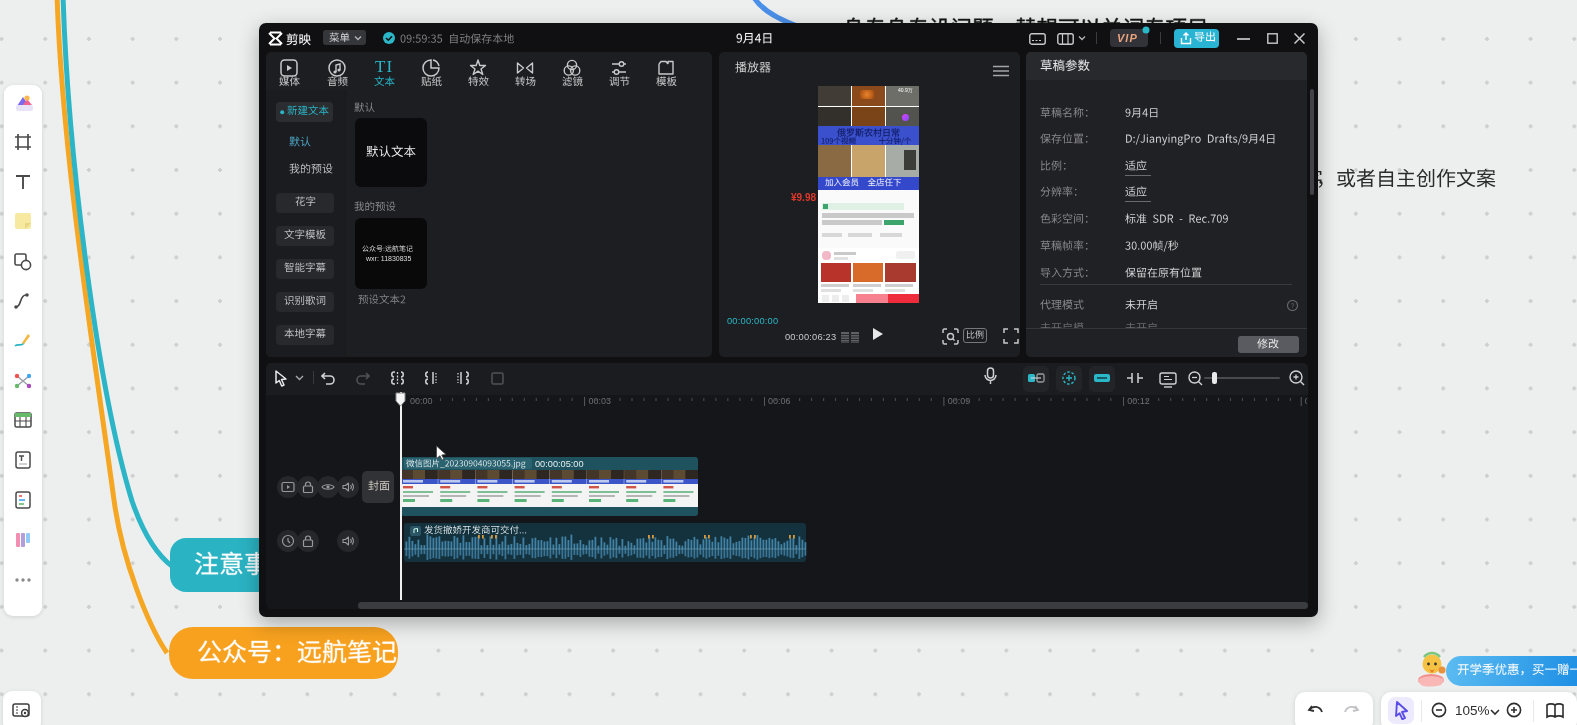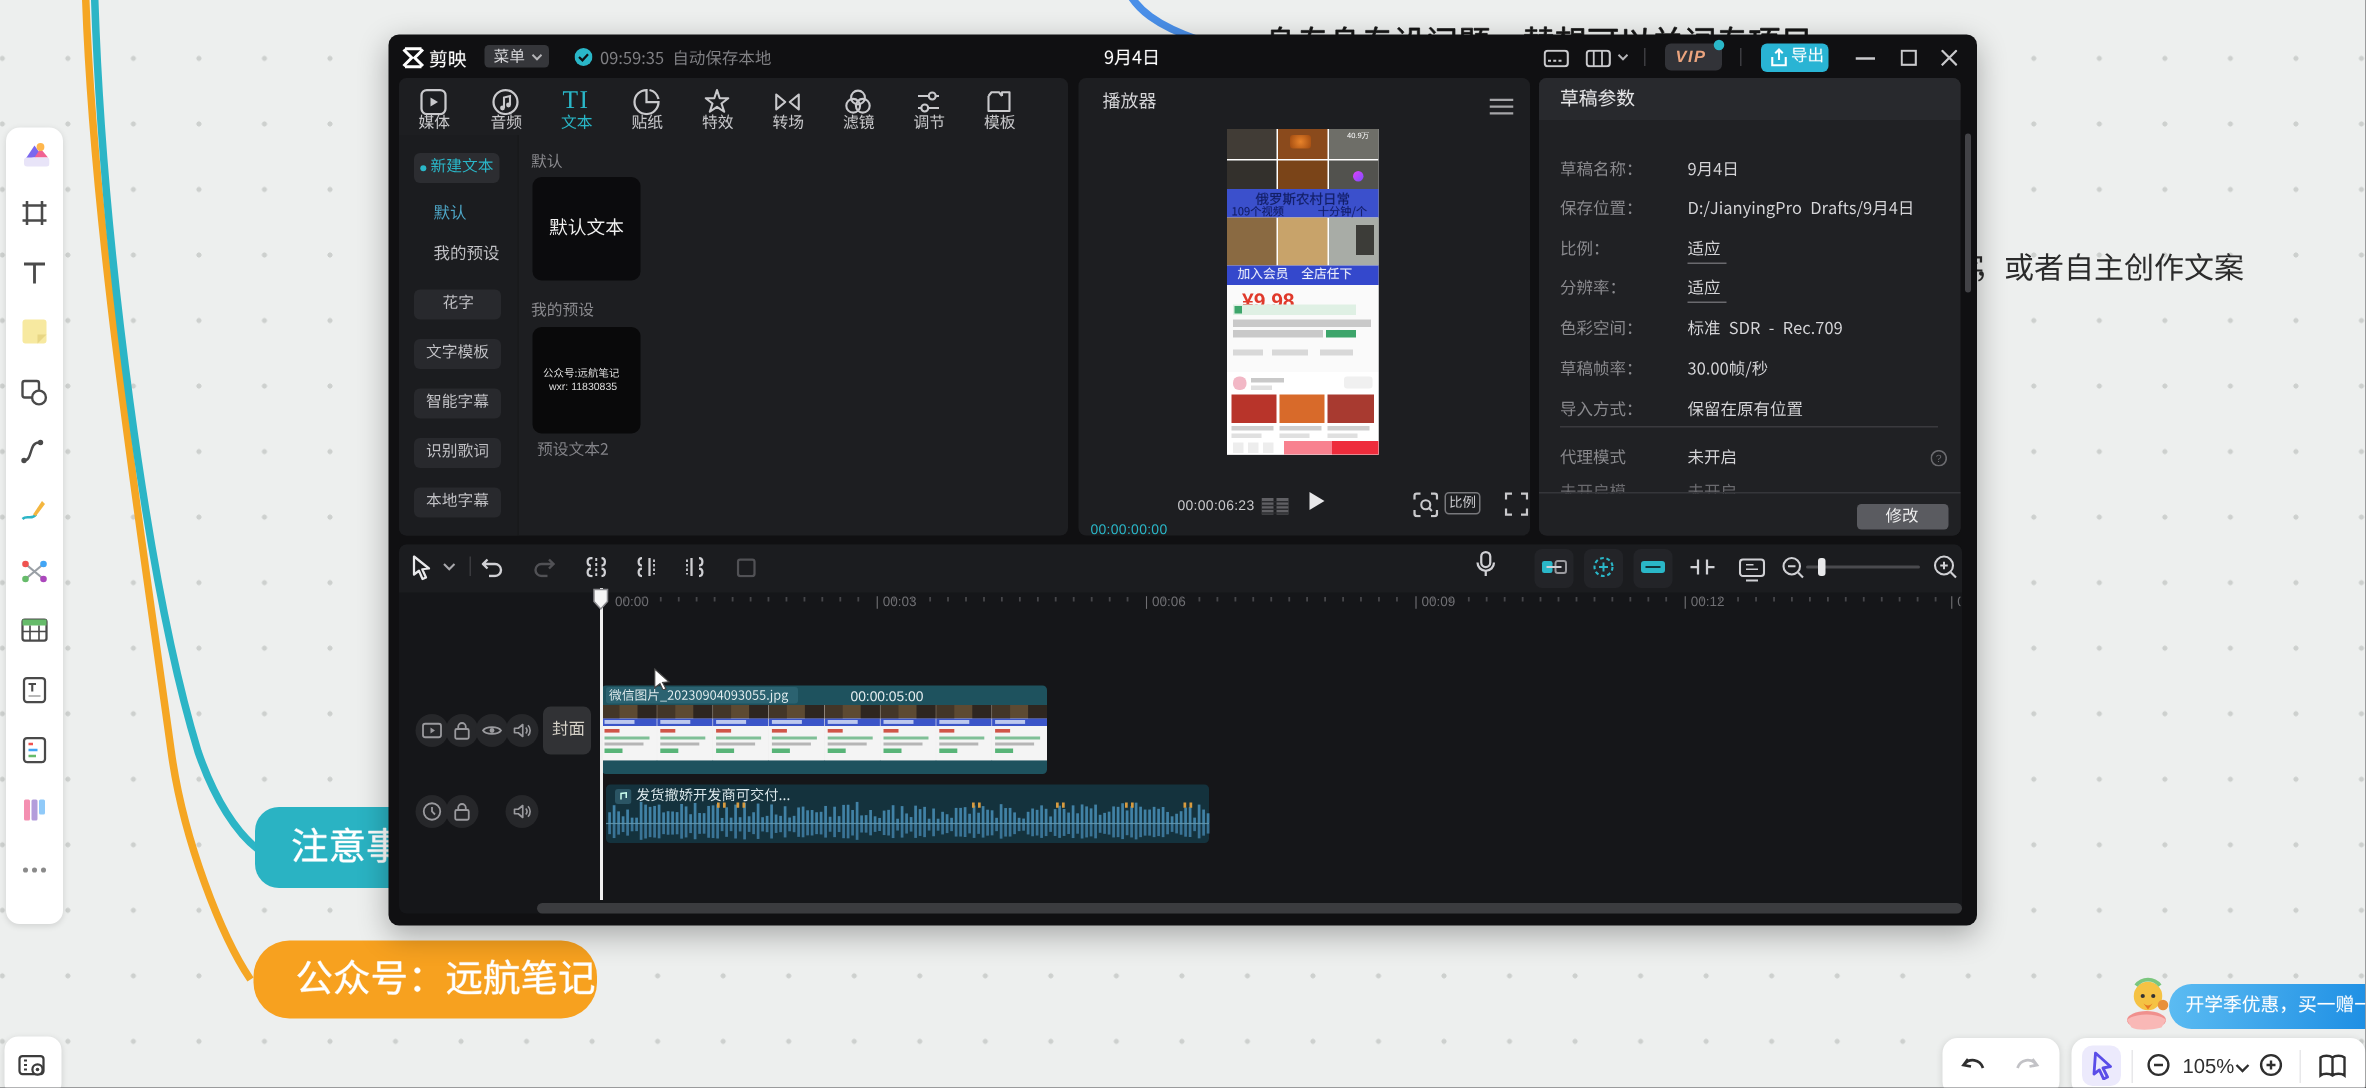--- a/index.html
+++ b/index.html
@@ -769,21 +769,21 @@
         <use href="#G109" x="1000"></use>
         <use href="#G110" x="2000"></use>
         <use href="#G111" x="3000"></use>
         <use href="#G112" x="5000"></use>
         <use href="#G113" x="6000"></use>
         <use href="#G114" x="7000"></use>
         <use href="#G115" x="8000"></use>
       </g>
     </svg>
     <div class="abs" style="left:818.0px;top:190.0px;width:101.0px;height:58.0px;background:#fafafa"></div>
-    <span class="lat" style="left:828px;top:192.0px;font-size:14px;color:#e0392b;font-weight:bold">¥9.98</span>
+    <span class="lat" style="left:791px;top:192.0px;font-size:10px;color:#e0392b;font-weight:bold">¥9.98</span>
     <div class="abs" style="left:822.0px;top:203.0px;width:82.0px;height:7.0px;background:#dff0e4"></div>
     <div class="abs" style="left:823.0px;top:204.0px;width:5.0px;height:5.0px;background:#3da56b"></div>
     <div class="abs" style="left:822.0px;top:213.0px;width:92.0px;height:5.0px;background:#c9c9c9"></div>
     <div class="abs" style="left:822.0px;top:220.0px;width:60.0px;height:5.0px;background:#c9c9c9"></div>
     <div class="abs" style="left:884.0px;top:220.0px;width:20.0px;height:5.0px;background:#3da56b"></div>
     <div class="abs" style="left:822.0px;top:233.0px;width:20.0px;height:4.0px;background:#d8d8d8"></div>
     <div class="abs" style="left:848.0px;top:233.0px;width:24.0px;height:4.0px;background:#d8d8d8"></div>
     <div class="abs" style="left:880.0px;top:233.0px;width:22.0px;height:4.0px;background:#d8d8d8"></div>
     <div class="abs" style="left:818.0px;top:248.0px;width:101.0px;height:55.0px;background:#ffffff"></div>
     <div class="abs" style="left:822.0px;top:251.0px;width:9.0px;height:9.0px;background:#f2b8c6;border-radius:4px"></div>
@@ -798,21 +798,21 @@
     <div class="abs" style="left:885.0px;top:284.0px;width:28.0px;height:3.0px;background:#cfcfcf"></div>
     <div class="abs" style="left:821.0px;top:289.0px;width:20.0px;height:2.5px;background:#e0e0e0"></div>
     <div class="abs" style="left:853.0px;top:289.0px;width:20.0px;height:2.5px;background:#e0e0e0"></div>
     <div class="abs" style="left:885.0px;top:289.0px;width:20.0px;height:2.5px;background:#e0e0e0"></div>
     <div class="abs" style="left:818.0px;top:294.0px;width:101.0px;height:9.0px;background:#ffffff"></div>
     <div class="abs" style="left:822.0px;top:295.0px;width:7.0px;height:7.0px;background:#ededed"></div>
     <div class="abs" style="left:832.0px;top:295.0px;width:7.0px;height:7.0px;background:#ededed"></div>
     <div class="abs" style="left:842.0px;top:295.0px;width:7.0px;height:7.0px;background:#ededed"></div>
     <div class="abs" style="left:856.0px;top:294.0px;width:32.0px;height:9.0px;background:#f8818f"></div>
     <div class="abs" style="left:888.0px;top:294.0px;width:31.0px;height:9.0px;background:#ee2c3c"></div>
-    <span class="lat" style="left:727.0px;top:348px;font-size:9.3px;color:#2ab7c8;letter-spacing:0.2px">00:00:00:00</span>
+    <span class="lat" style="left:727.0px;top:316px;font-size:9.3px;color:#2ab7c8;letter-spacing:0.2px">00:00:00:00</span>
     <span class="lat" style="left:785.0px;top:332.0px;font-size:9.3px;color:#c9c9cc;letter-spacing:0.2px">00:00:06:23</span>
     <svg class="abs" style="left:841.0px;top:332.0px;" width="19" height="13">
       <g fill="#606064">
         <rect x="0" y="0" width="8" height="11"></rect>
         <rect x="10" y="0" width="8" height="11"></rect>
       </g>
       <g stroke="#2a2b2e" stroke-width="1">
         <path d="M0,2.5 H18 M0,5 H18 M0,7.5 H18 M0,10 H18"></path>
       </g>
     </svg>
@@ -1257,21 +1257,21 @@
         <use href="#G50" x="10109"></use>
         <use href="#G46" x="10664"></use>
         <use href="#G49" x="11219"></use>
         <use href="#G49" x="11774"></use>
         <use href="#G154" x="12329"></use>
         <use href="#G177" x="12607"></use>
         <use href="#G178" x="12882"></use>
         <use href="#G132" x="13502"></use>
       </g>
     </svg>
-    <span class="lat" style="left:567px;top:459.0px;font-size:9.2px;color:#e6eef0;">00:00:05:00</span>
+    <span class="lat" style="left:535.0px;top:459.0px;font-size:9.2px;color:#e6eef0;">00:00:05:00</span>
     <svg class="abs" style="left:401.0px;top:470.0px;" width="297" height="37">
       <rect width="297" height="37" fill="#f0f0f0"></rect>
       <g transform="translate(0.0,0)">
         <rect x="0" y="0" width="36.8" height="9" fill="#5d4a32"></rect>
         <rect x="0" y="0" width="12" height="9" fill="#433628"></rect>
         <rect x="24" y="0" width="12.8" height="9" fill="#2e2620"></rect>
         <rect x="0" y="9" width="36.8" height="5" fill="#3b55c8"></rect>
         <rect x="2" y="10" width="20" height="2.6" fill="#bcc8ee"></rect>
         <rect x="0" y="14" width="36.8" height="23" fill="#f4f4f4"></rect>
         <rect x="2" y="16" width="10" height="2.4" fill="#d05548"></rect>

